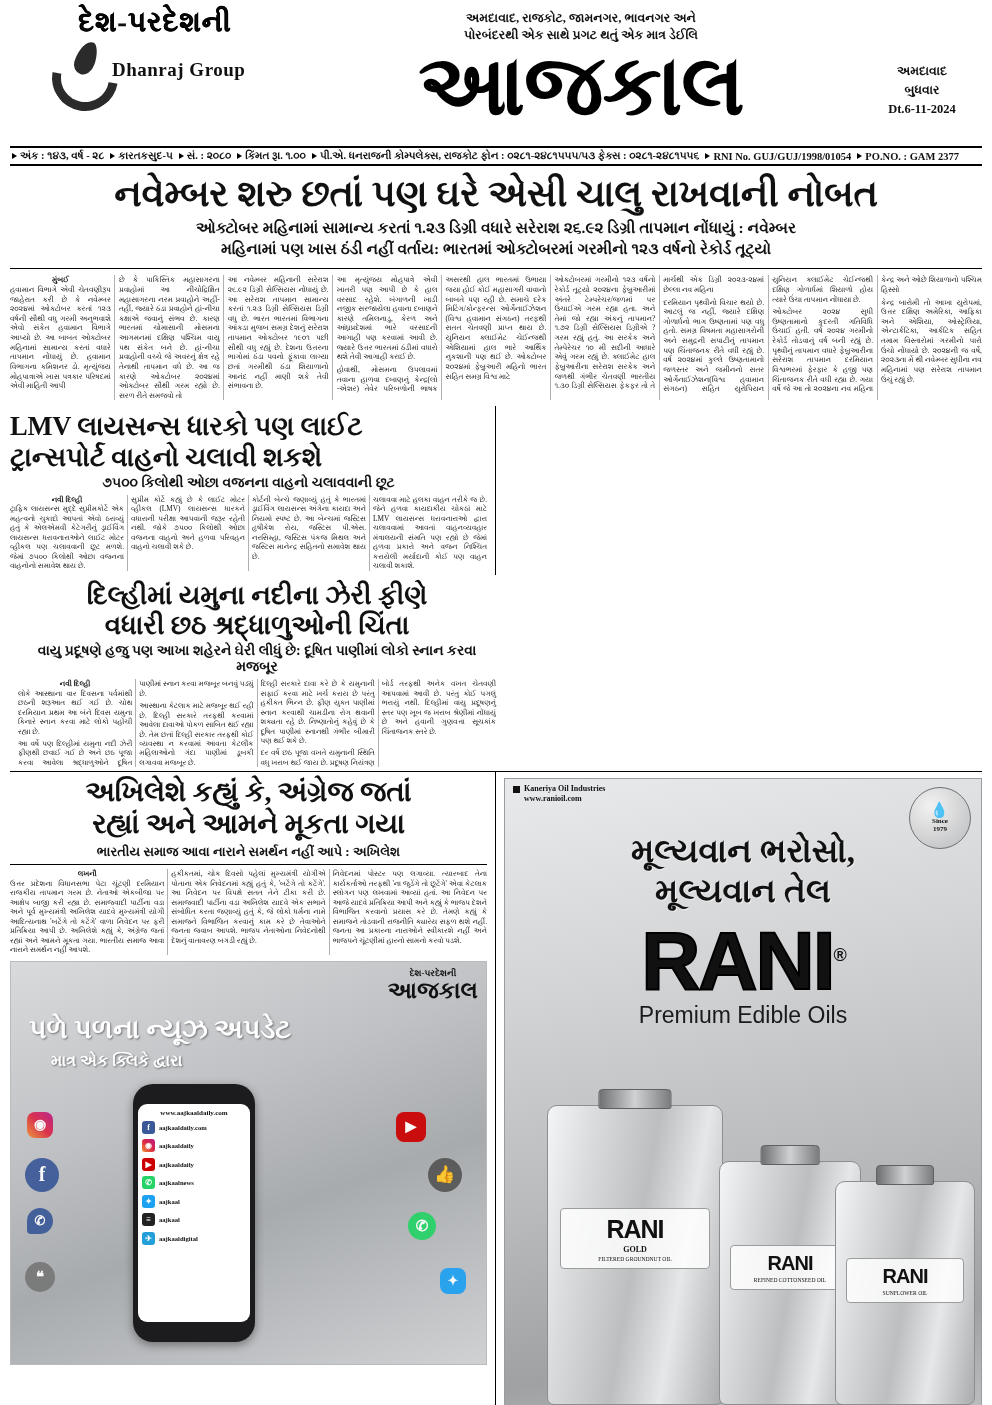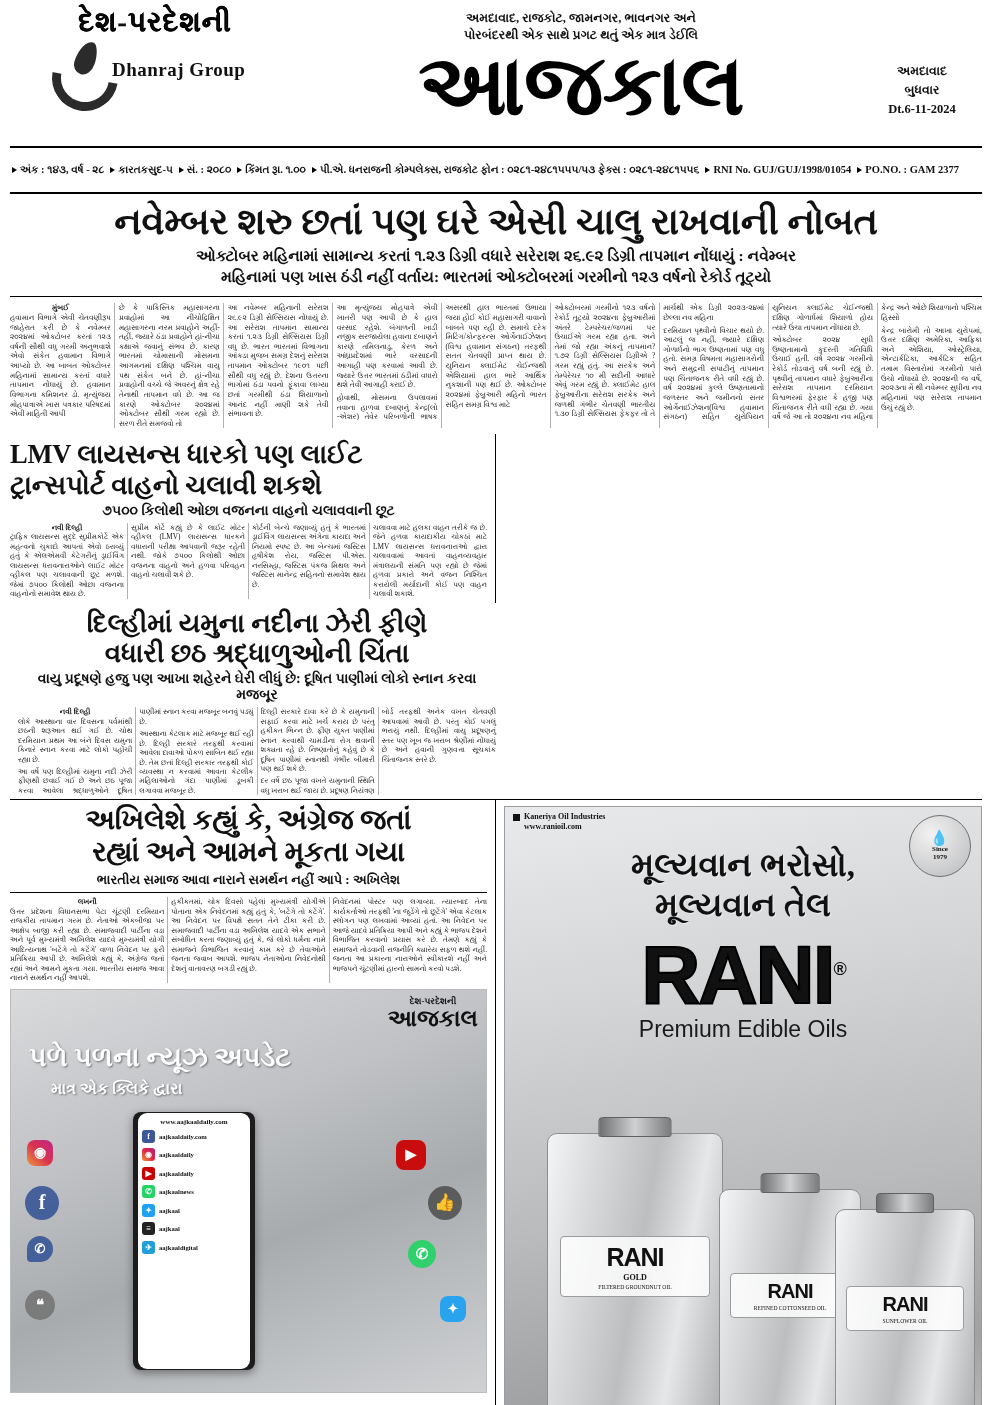--- a/index.html
+++ b/index.html
@@ -73,27 +73,27 @@
   .edition-box {
     width: 120px; text-align: center;
     font-size: 12.5px; font-weight: bold;
     padding-top: 56px; line-height: 1.5;
   }
 
   
   .info-strip {
     border-top: 2px solid #000;
     border-bottom: 2px solid #000;
-    padding: 16px 2px;
+    padding: 2px 2px;
     font-size: 10.5px;
     font-weight: bold;
     display: flex;
     flex-wrap: nowrap;
     gap: 6px;
-    align-items: flex-start;
+    align-items: center;
     letter-spacing: 0;
     white-space: nowrap;
     overflow: hidden;
   }
   .info-strip .it { display: flex; align-items: center; gap: 3px; }
   .tri { display: inline-block; width: 0; height: 0; border-left: 5px solid #000; border-top: 3.5px solid transparent; border-bottom: 3.5px solid transparent; }
 
   
   .lead-wrap { border-bottom: 1.5px solid #000; padding-bottom: 5px; }
   .lead-head {
@@ -169,22 +169,22 @@
   }
   .social-ad .adsub {
     position: absolute; left: 40px; top: 90px;
     font-size: 16px; font-weight: bold; color: #fff;
     text-shadow: 1px 1px 2px rgba(0,0,0,.45);
   }
   .phone {
     position: absolute; left: 122px; top: 122px;
     width: 122px; height: 258px;
     background: #1c1c1e;
-    border-radius: 8px;
-    padding: 1px 5px;
+    border-radius: 20px;
+    padding: 20px 5px;
     box-shadow: 0 3px 10px rgba(0,0,0,.4);
   }
   .phone-screen { background: #fff; height: 100%; border-radius: 9px; padding: 5px 4px; }
   .phone-url { font-size: 7px; font-weight: bold; text-align: center; margin-bottom: 4px; }
   .handle-row { display: flex; align-items: center; gap: 4px; margin-bottom: 5.5px; }
   .handle-row .ic { width: 13px; height: 13px; border-radius: 3px; display: flex; align-items: center; justify-content: center; color: #fff; font-size: 8px; font-weight: bold; flex: 0 0 13px; }
   .ic.fb { background: #3b5998; }
   .ic.ig { background: linear-gradient(45deg,#f09433,#dc2743,#bc1888); }
   .ic.yt { background: #cc0000; }
   .ic.wa { background: #25d366; }
@@ -221,21 +221,21 @@
     display: flex; flex-direction: column; align-items: center; justify-content: center;
     font-size: 7px; font-weight: bold; text-align: center; line-height: 1.1;
     position: absolute; right: 10px; top: 8px;
   }
   .since .drop { font-size: 15px; line-height: 1; }
   .rani-head {
     text-align: center;
     font-size: 33px;
     font-weight: bold;
     line-height: 1.2;
-    margin-top: 14px;
+    margin-top: 28px;
     color: #111;
     text-shadow: 1px 1px 1px rgba(255,255,255,.6);
   }
   .rani-logo {
     text-align: center;
     margin-top: 10px;
     font-family: "Liberation Sans", sans-serif;
     font-weight: bold;
     font-size: 82px;
     letter-spacing: -2px;

